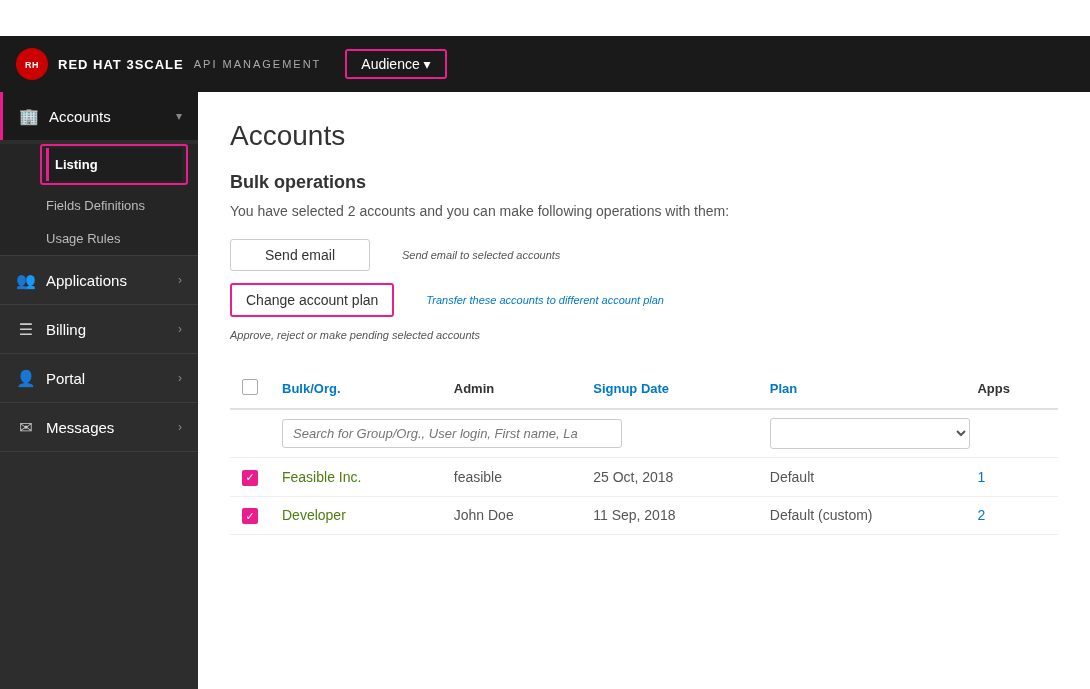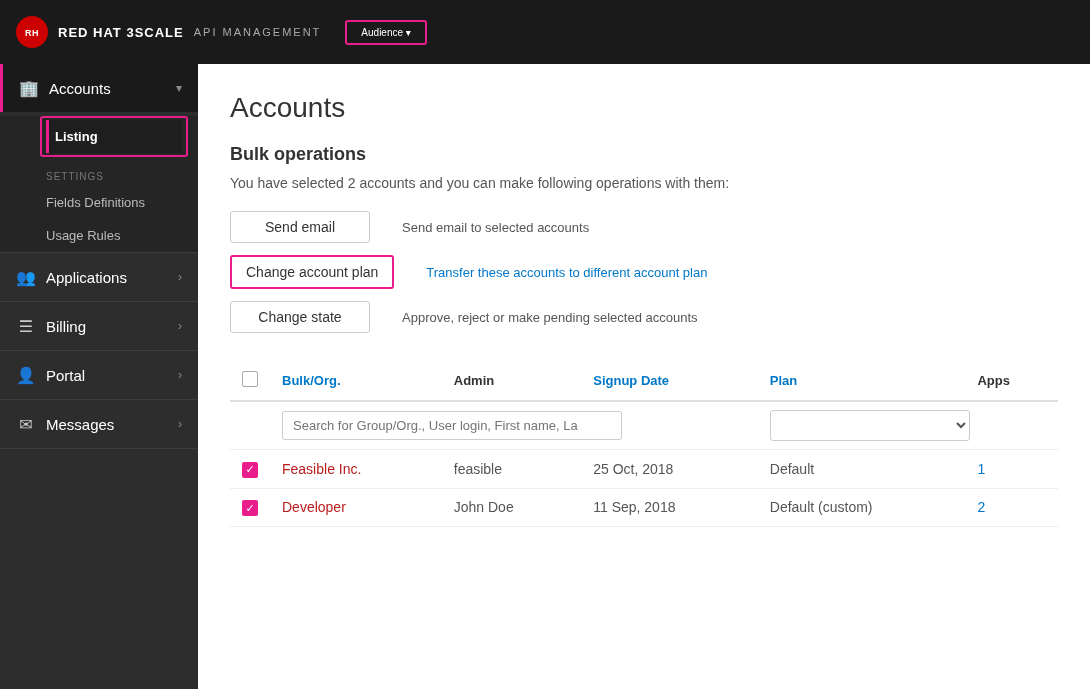--- a/index.html
+++ b/index.html
@@ -1,25 +1,26 @@
 <!DOCTYPE html>
 <html><head>
   <meta charset="utf-8">
   <style>
     * { box-sizing: border-box; margin: 0; padding: 0; }
     body { font-family: 'Arial', sans-serif; font-size: 14px; display: flex; flex-direction: column; height: 689px; overflow: hidden; }
 
     
     .top-nav {
       background: #1a1a1a;
-      height: 64px;
+      height: 56px;
       display: flex;
       align-items: center;
       padding: 0 16px;
       flex-shrink: 0;
+      margin-top: 36px;
     }
     .top-nav-brand {
       display: flex;
       align-items: center;
       gap: 10px;
       color: white;
       font-weight: bold;
       font-size: 13px;
       letter-spacing: 0.5px;
     }
@@ -49,21 +50,21 @@
       letter-spacing: 2px;
     }
     .audience-btn {
       margin-left: 24px;
       border: 2px solid #e91e8c;
       background: transparent;
       color: white;
       padding: 5px 14px;
       border-radius: 3px;
       cursor: pointer;
-      font-size: 10px;
+      font-size: 14px;
       display: flex;
       align-items: center;
       gap: 6px;
     }
 
     
     .layout {
       display: flex;
       flex: 1;
       overflow: hidden;
@@ -190,21 +191,22 @@
       font-size: 14px;
       color: #333;
       text-align: center;
     }
     .op-button.highlighted {
       border: 2px solid #e91e8c;
     }
 
     .op-description {
       color: #555;
-      font-size: 13px;
+      font-size: 11px;
+      font-style: italic;
     }
     .op-description.link-style {
       color: #0078c8;
     }
 
     
     .table-section {
       margin-top: 28px;
     }
 
@@ -240,34 +242,35 @@
       padding: 8px 12px;
     }
 
     .search-input {
       width: 340px;
       padding: 6px 10px;
       border: 1px solid #ccc;
       border-radius: 3px;
       font-size: 13px;
       color: #555;
+      font-style: italic;
     }
 
     .plan-select {
       width: 200px;
       padding: 6px 10px;
       border: 1px solid #ccc;
       border-radius: 3px;
       font-size: 13px;
       color: #555;
       background: white;
     }
 
     .link-cell {
-      color: #b91c1c;
+      color: #4d7c0f;
       cursor: pointer;
       text-decoration: none;
     }
 
     .number-link {
       color: #0078c8;
     }
 
     .checkbox-checked {
       width: 16px;
@@ -324,21 +327,20 @@
         <div class="left">
           <span class="sidebar-icon">🏢</span>
           <span>Accounts</span>
         </div>
         <span class="chevron">▾</span>
       </div>
       <div class="sidebar-sub">
         <div class="accounts-listing-box" style="margin: 4px 10px 4px 40px;">
           <a class="sidebar-sub-item active" style="padding-left:6px; display:block;">Listing</a>
         </div>
-        <div class="sidebar-settings-label">Settings</div>
         <a class="sidebar-sub-item">Fields Definitions</a>
         <a class="sidebar-sub-item">Usage Rules</a>
       </div>
     </div>
 
     <div class="sidebar-section">
       <div class="sidebar-item-main">
         <div class="left">
           <span class="sidebar-icon">👥</span>
           <span>Applications</span>
@@ -389,21 +391,20 @@
         <button class="op-button">Send email</button>
         <span class="op-description">Send email to selected accounts</span>
       </div>
 
       <div class="operation-row">
         <button class="op-button highlighted">Change account plan</button>
         <span class="op-description link-style">Transfer these accounts to different account plan</span>
       </div>
 
       <div class="operation-row">
-        <button class="op-button">Change state</button>
         <span class="op-description">Approve, reject or make pending selected accounts</span>
       </div>
     </div>
 
     <div class="table-section">
       <table class="accounts-table">
         <thead>
           <tr>
             <th class="checkbox-col">
               <span class="checkbox-unchecked"></span>

